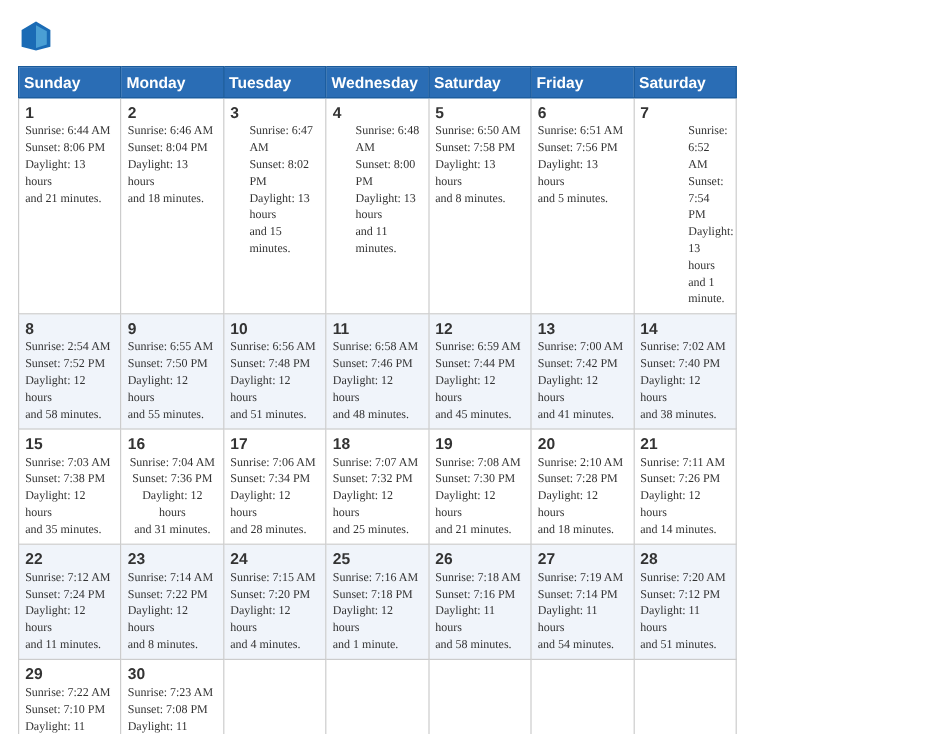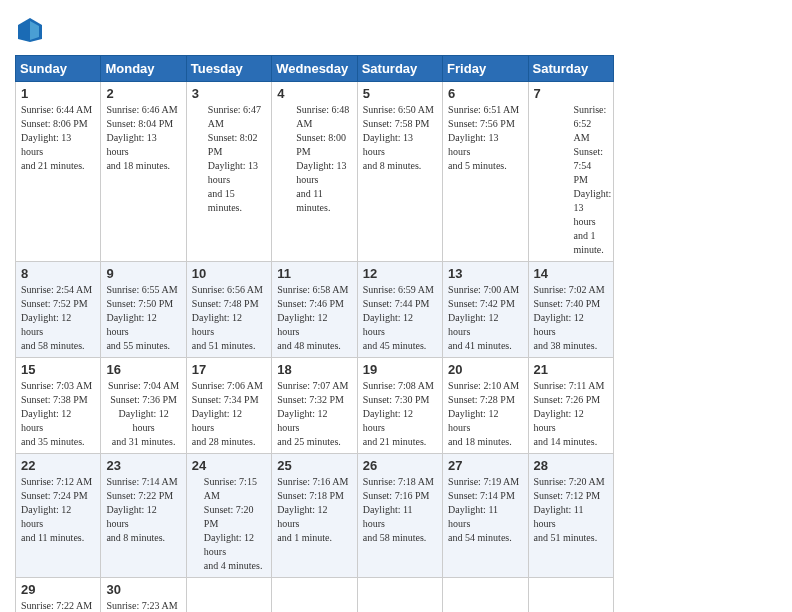--- a/index.html
+++ b/index.html
@@ -302,21 +302,21 @@
           </td>
           <td>
             <span class="day-num">23</span>
             <div class="day-info" style="white-space: pre-line;">Sunrise: 7:14 AM
 Sunset: 7:22 PM
 Daylight: 12 hours
 and 8 minutes.</div>
           </td>
           <td>
             <span class="day-num">24</span>
-            <div class="day-info" style="white-space: pre-line; margin-left: 12px;">Sunrise: 7:15 AM
+            <div class="day-info" style="white-space: pre-line;">Sunrise: 7:15 AM
 Sunset: 7:20 PM
 Daylight: 12 hours
 and 4 minutes.</div>
           </td>
           <td>
             <span class="day-num">25</span>
             <div class="day-info" style="white-space: pre-line;">Sunrise: 7:16 AM
 Sunset: 7:18 PM
 Daylight: 12 hours
 and 1 minute.</div>

